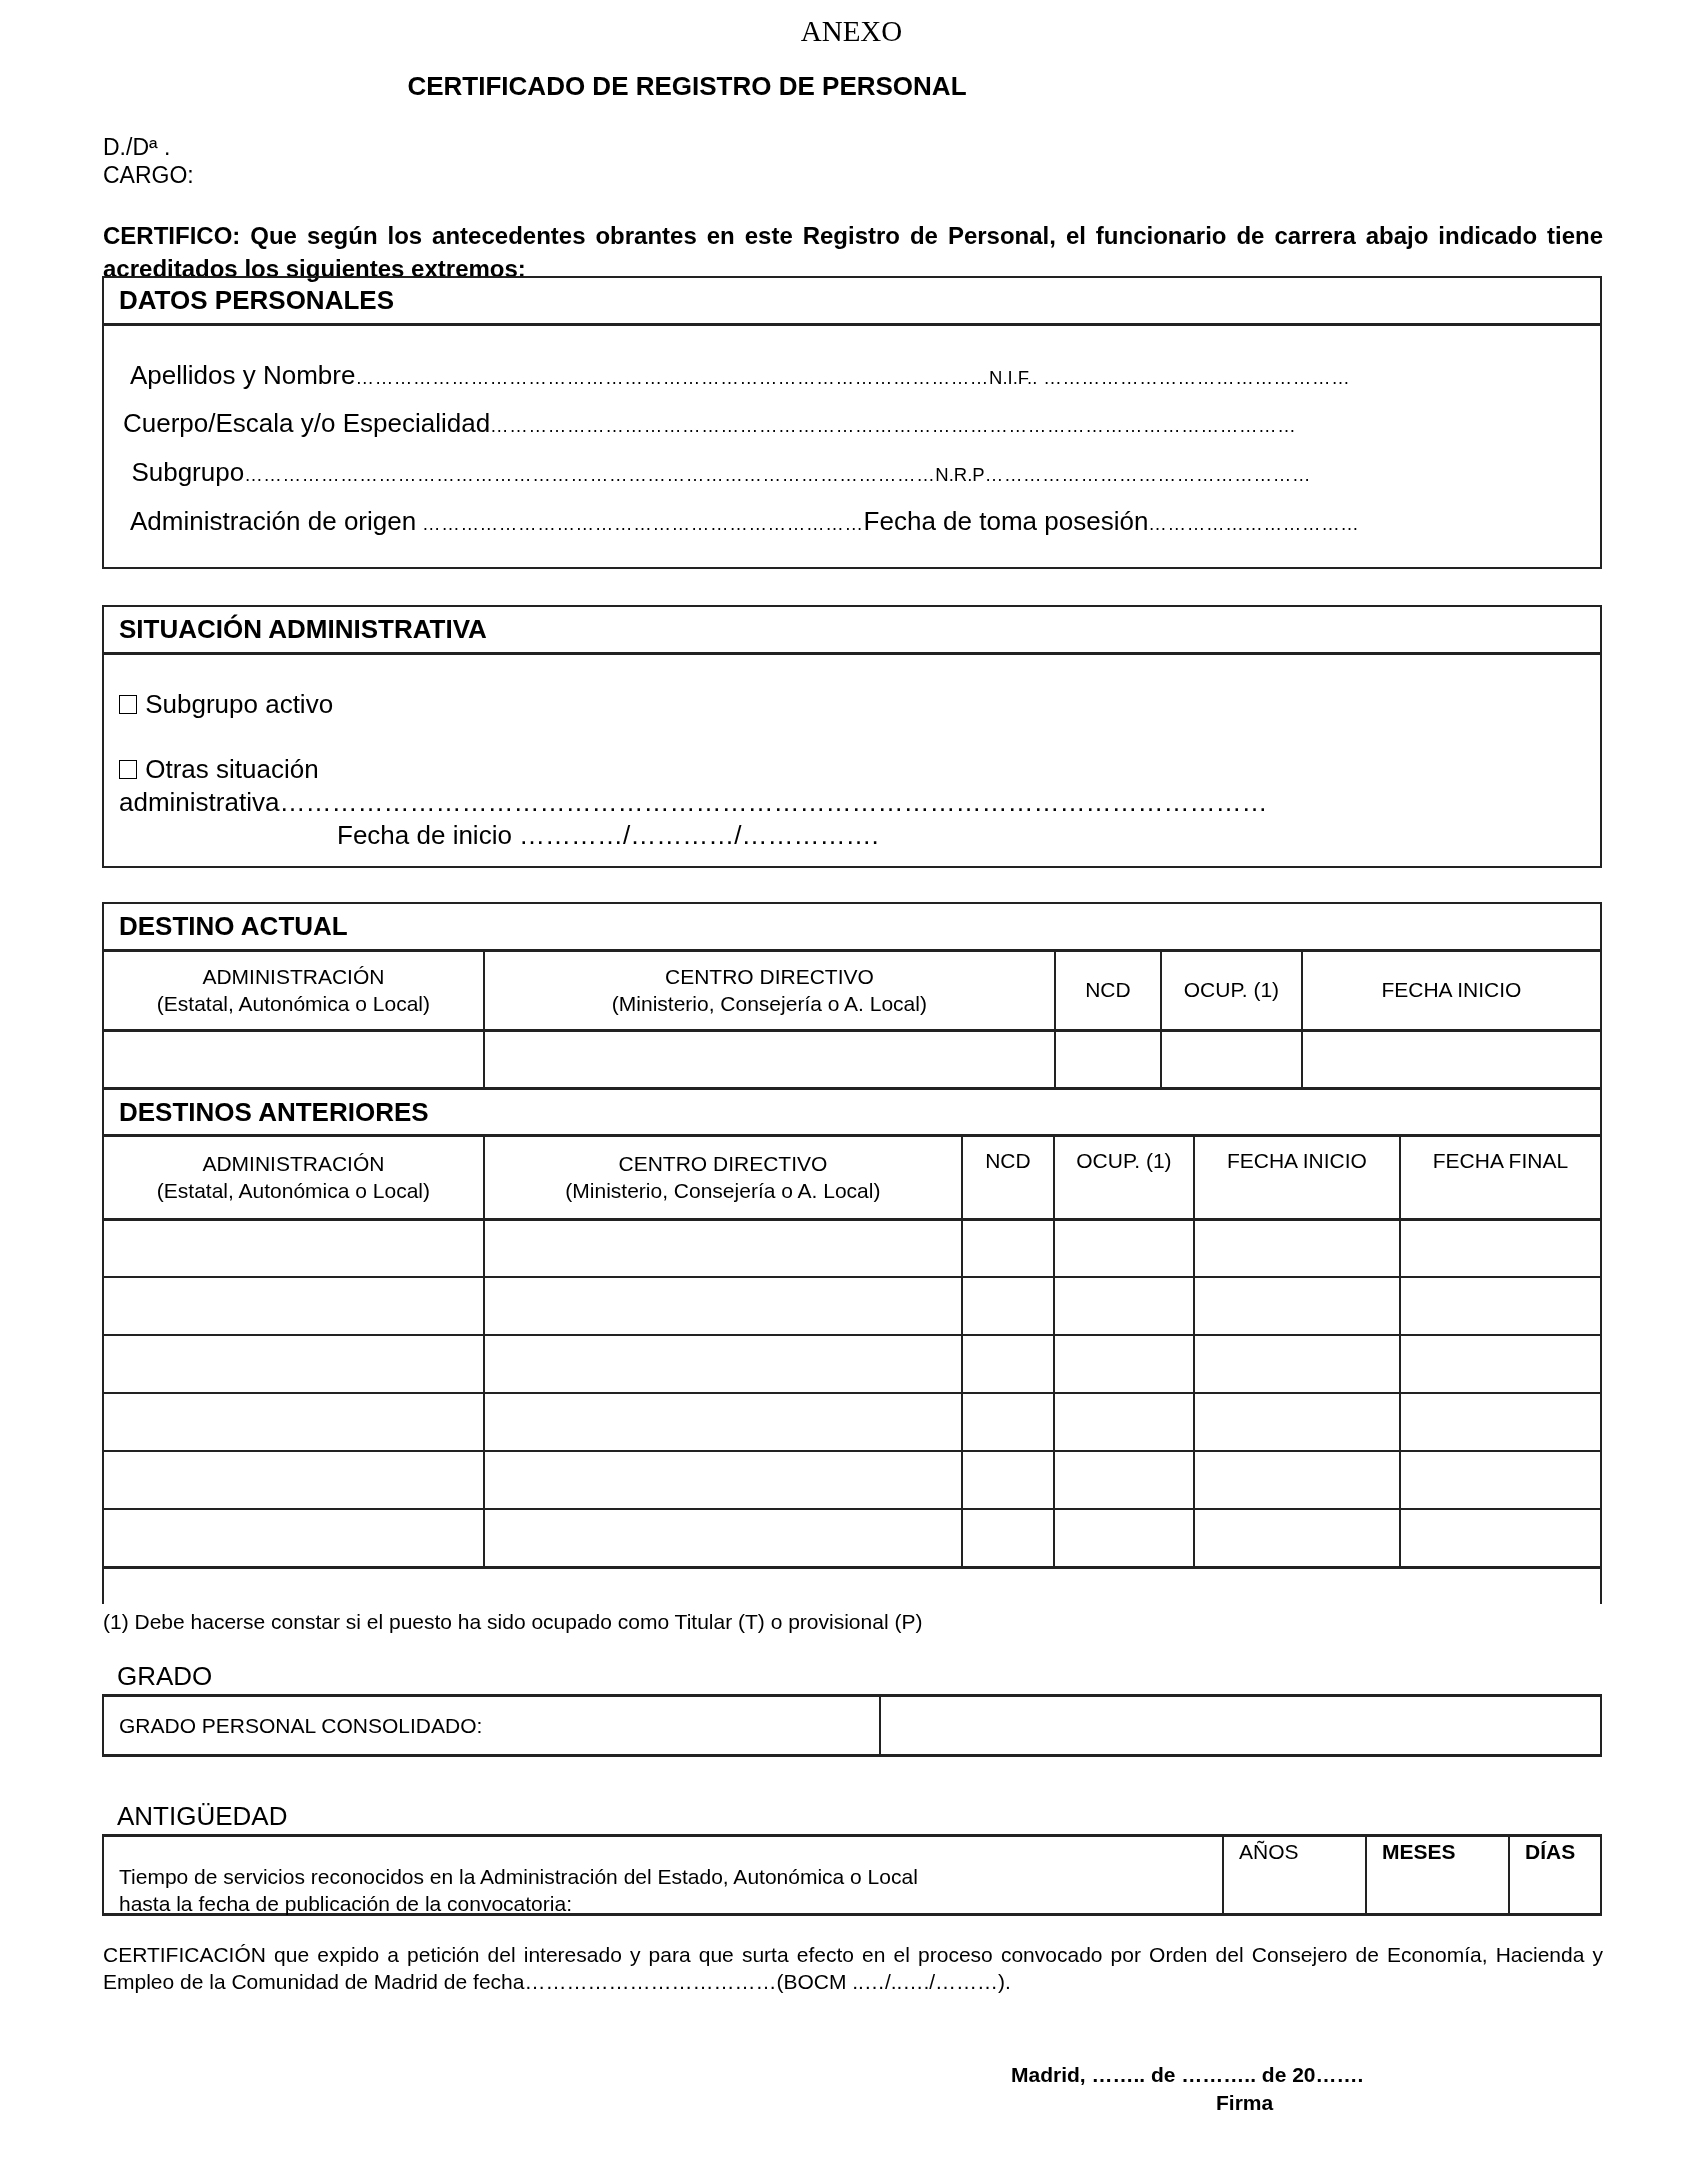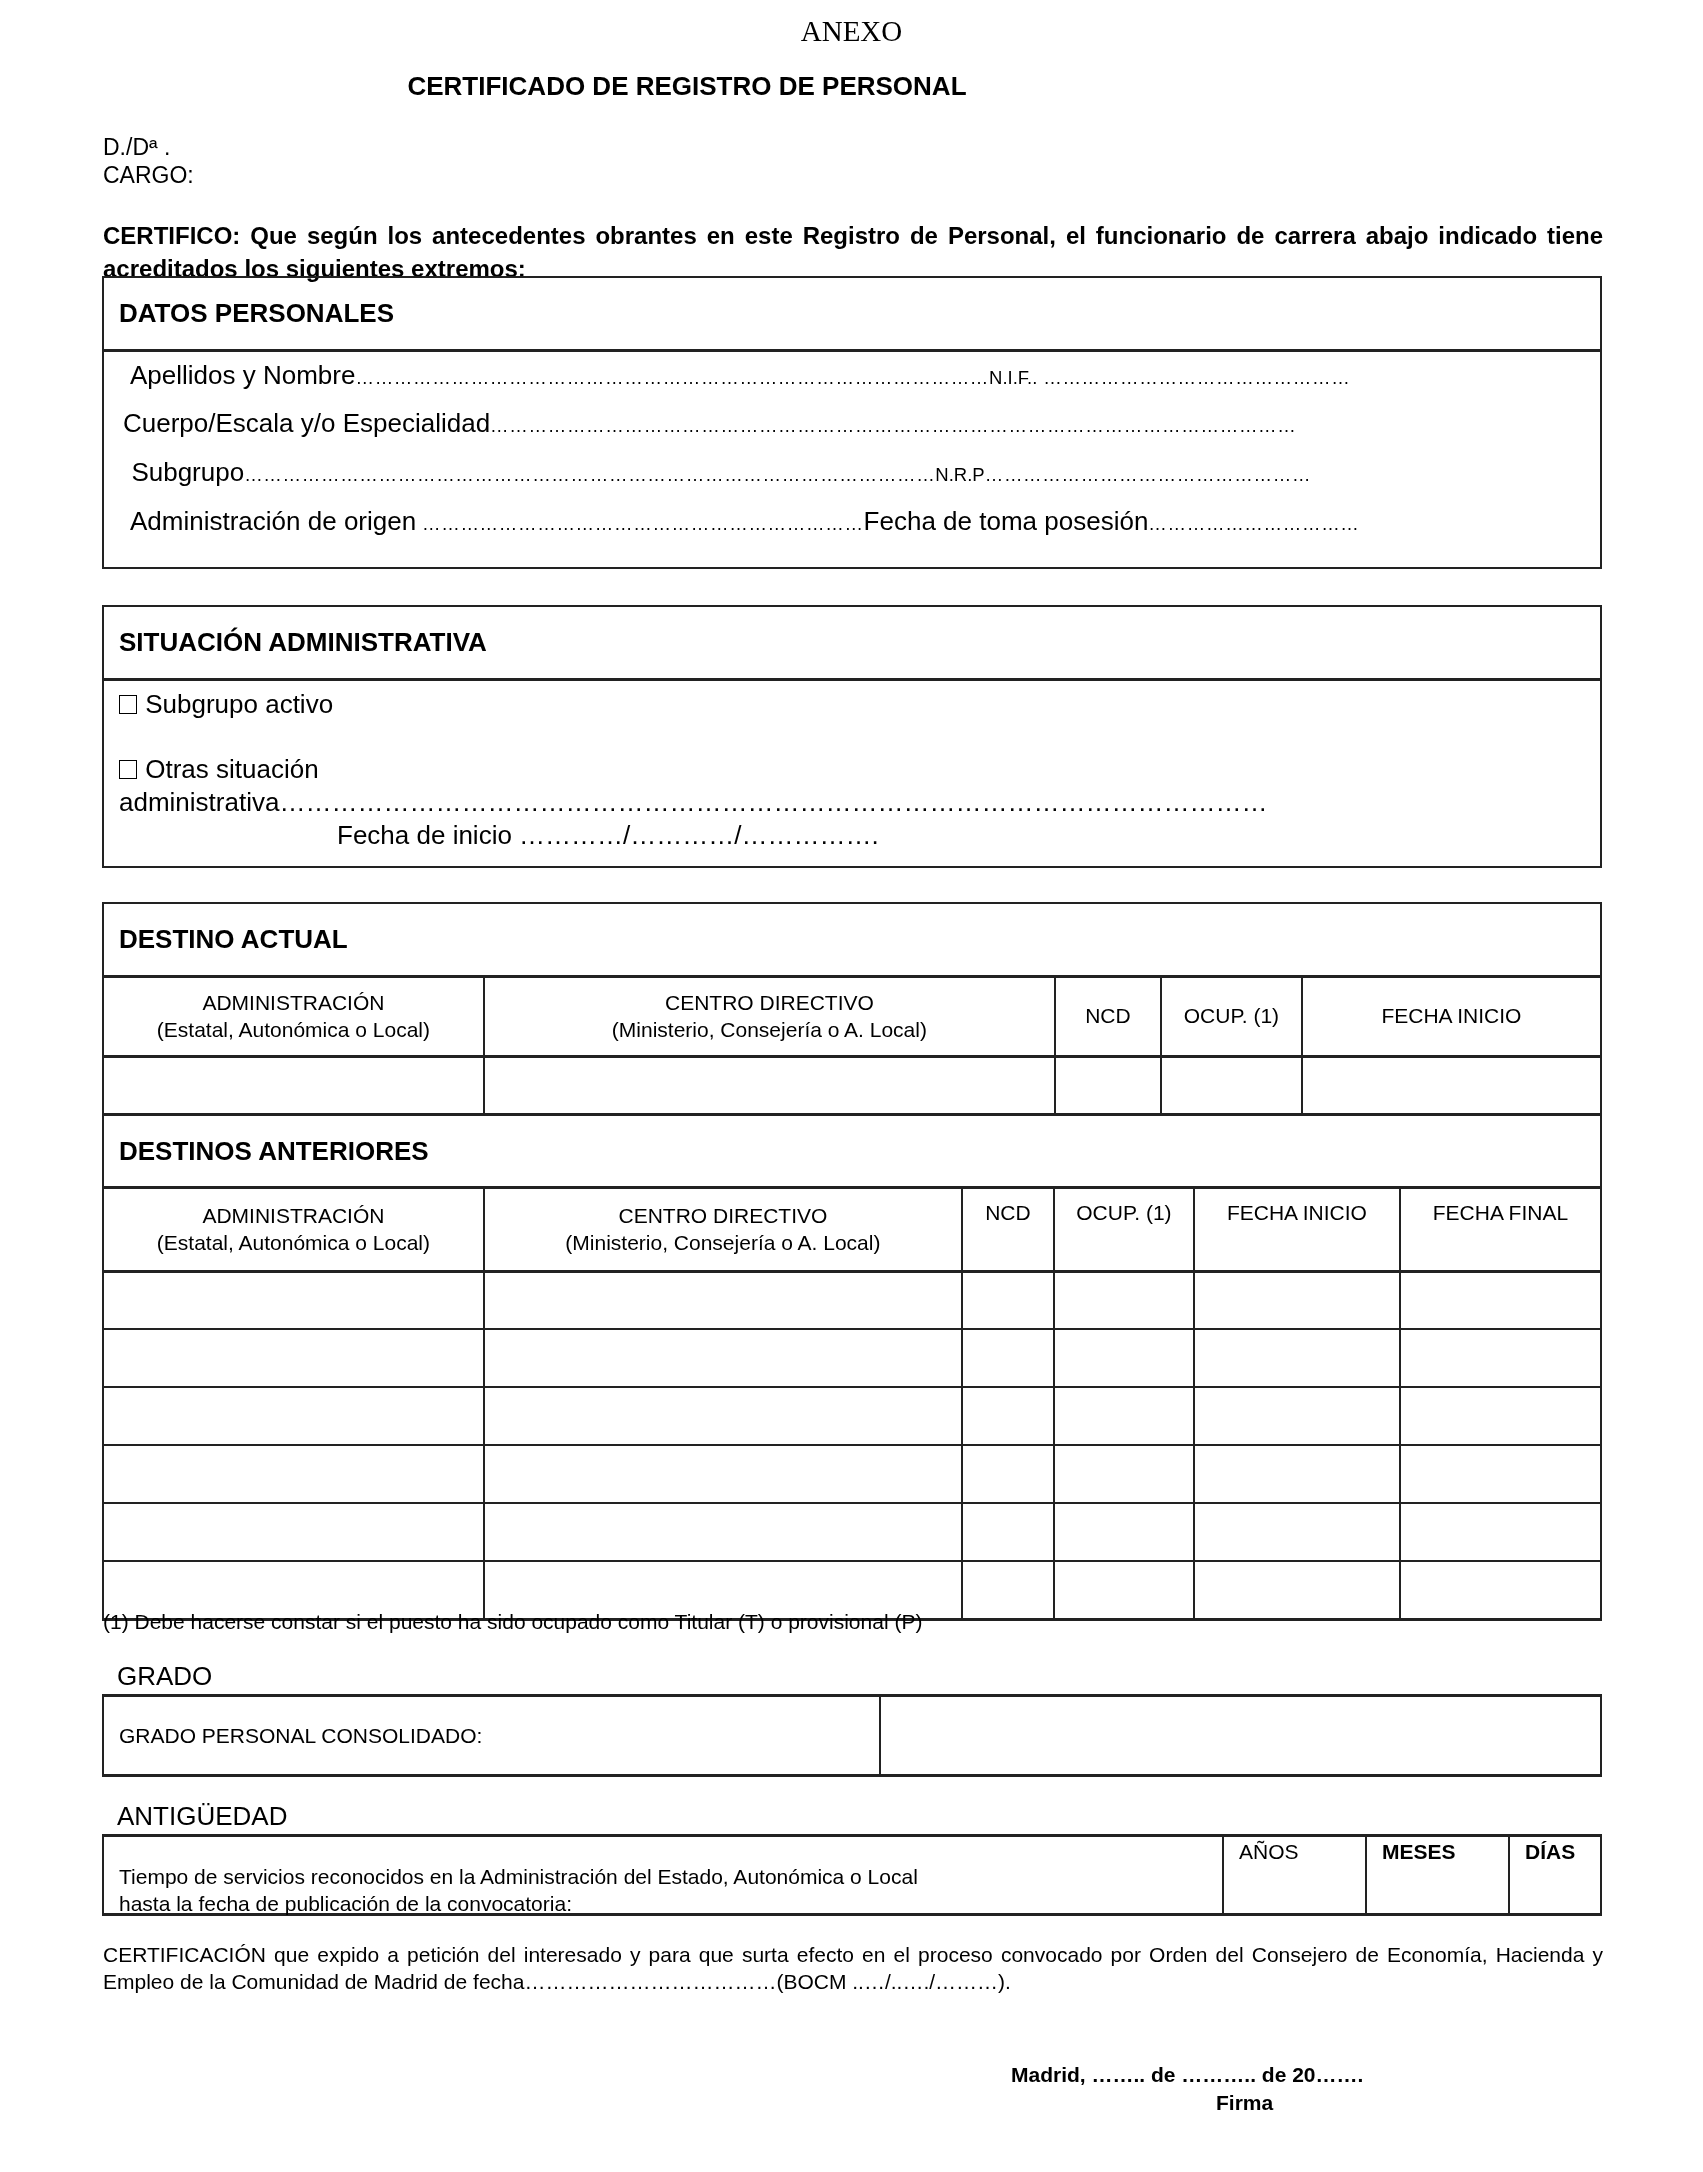--- a/index.html
+++ b/index.html
@@ -19,21 +19,21 @@
   .plain { font-size: 23px; }
   .certifico {
     left: 103px; width: 1500px; top: 219px;
     font-size: 24px; font-weight: bold; line-height: 33px; text-align: justify;
   }
   .box {
     position: absolute; left: 102px; width: 1500px;
     border: 2.7px solid #222; box-sizing: border-box;
   }
   .box-head {
-    height: 74px; border-bottom: 3.4px solid #222; box-sizing: border-box;
+    height: 48px; border-bottom: 3.4px solid #222; box-sizing: border-box;
     font-size: 26px; font-weight: bold; padding-left: 15px;
     display: flex; align-items: center;
   }
   .line {
     position: absolute; font-size: 26px; white-space: nowrap;
   }
   .dots { letter-spacing: 0.7px; }
   .small { font-size: 18.5px; }
   table.grid {
     border-collapse: collapse; width: 100%; table-layout: fixed;
@@ -199,21 +199,21 @@
           <td style="border-bottom:3.4px solid #222;"></td>
           <td style="border-bottom:3.4px solid #222;"></td>
           <td style="border-bottom:3.4px solid #222;"></td>
         </tr>
   </tbody>
     </table>
 </div>
 <div class="note">(1) Debe hacerse constar si el puesto ha sido ocupado como Titular (T) o provisional (P)</div>
 
 <div class="section-label" style="top:1661px;">GRADO</div>
-<div class="box" style="top:1694px; height:83px; border-width:3.4px 2.7px 3.4px 2.7px; display:flex;">
+<div class="box" style="top:1694px; height:63px; border-width:3.4px 2.7px 3.4px 2.7px; display:flex;">
   <div style="width:760px; border-right:2.1px solid #222; display:flex; align-items:center; padding-left:15px; font-size:21px;">
     <span>GRADO PERSONAL CONSOLIDADO:</span>
   </div>
 </div>
 
 <div class="section-label" style="top:1801px;">ANTIGÜEDAD</div>
 <div class="box" style="top:1834px; height:82px; border-width:3.4px 2.7px 3.4px 2.7px; display:flex;">
   <div style="width:1120px; border-right:2.1px solid #222; padding-left:15px; padding-top:26px; font-size:21px; line-height:27.4px; box-sizing:border-box;">
     <div>Tiempo de servicios reconocidos en la Administración del Estado, Autonómica o Local</div>
     <div>hasta la fecha de publicación de la convocatoria:</div>

